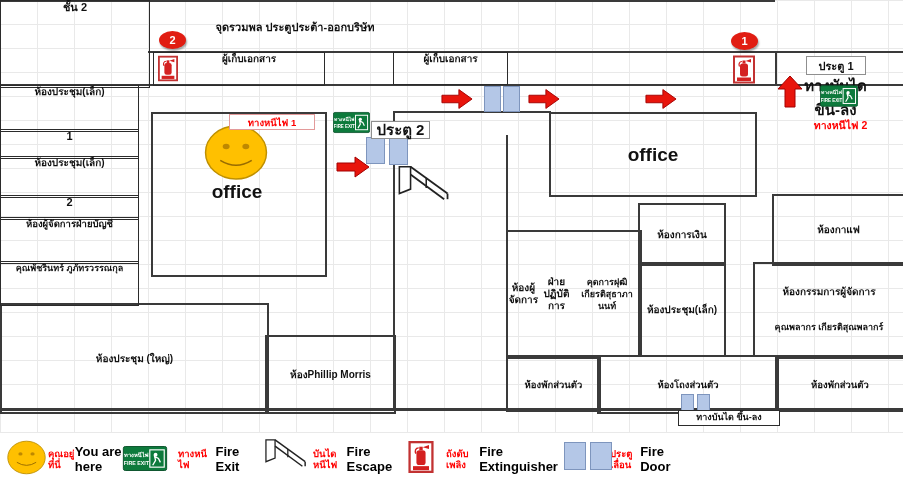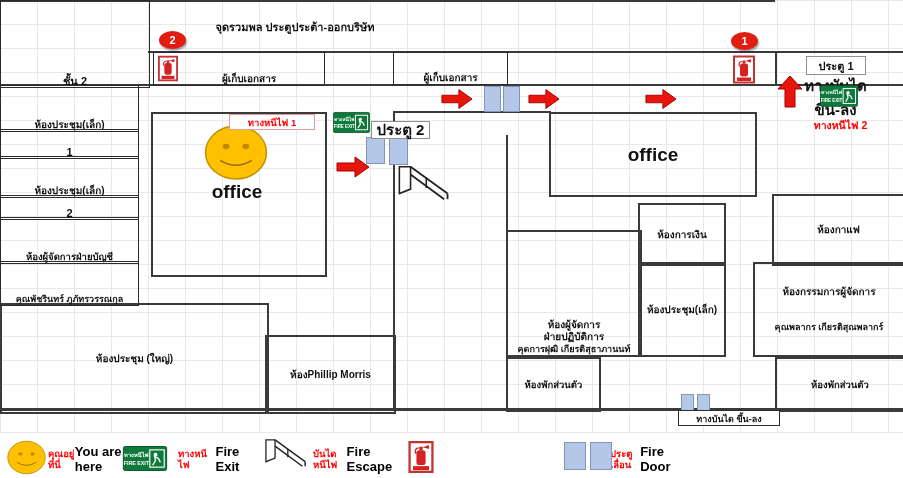--- a/index.html
+++ b/index.html
@@ -5,21 +5,21 @@
   html,body{margin:0;padding:0;background:#fff;}
   .canvas{position:relative;width:903px;height:478px;background:#fff;color:#111;
           font-family:"Liberation Sans","DejaVu Sans",sans-serif;overflow:hidden;}
   .grid{position:absolute;left:0;top:0;width:903px;height:433px;
         background-image:linear-gradient(to right,#e9e9e9 1px,transparent 1px),
                          linear-gradient(to bottom,#e9e9e9 1px,transparent 1px);
         background-size:37px 24px;}
   .abs{position:absolute;}
   .box{position:absolute;border:2px solid #3a3a3a;display:flex;align-items:center;
        justify-content:center;text-align:center;font-weight:bold;font-size:10px;line-height:12px;}
-  .cell{position:absolute;border:1.5px solid #2b2b2b;display:flex;align-items:flex-end;
+  .cell{position:absolute;border:1.5px solid #2b2b2b;display:flex;align-items:flex-start;
         justify-content:center;text-align:center;font-weight:bold;font-size:10px;line-height:12px;}
   .wall{position:absolute;background:#3a3a3a;}
   .whitebox{position:absolute;background:#fff;border:1px solid #8f8f8f;display:flex;
             align-items:center;justify-content:center;font-weight:bold;font-size:15px;}
   .red{color:#ff0000;}
   .marker{position:absolute;background:#e11d12;color:#fff;border-radius:50%;display:flex;
           align-items:center;justify-content:center;font-weight:bold;font-size:11px;
           box-shadow:1px 2px 2px rgba(0,0,0,.35);z-index:6;}
   .sdoor{background:#b4c7e7;border:1.2px solid #7e95bd;display:inline-block;}
   .doorpair{position:absolute;display:flex;z-index:5;}
@@ -157,36 +157,37 @@
         <line x1="13" y1="2" x2="46" y2="26" stroke="#222" stroke-width="1.6"></line>
         <line x1="13" y1="9" x2="43" y2="31" stroke="#222" stroke-width="1.6"></line>
         <line x1="27" y1="12" x2="27" y2="21" stroke="#222" stroke-width="1.4"></line>
         <line x1="46" y1="26" x2="46" y2="31" stroke="#222" stroke-width="1.6"></line>
       </svg>
   </span>
 
   <div class="box" style="left:549px;top:112px;width:204px;height:81px;font-size:19px">office</div>
 
   <div class="box" style="left:638px;top:203px;width:84px;height:59px">ห้องการเงิน</div>
-  <div class="box" style="left:506px;top:230px;width:132px;height:123px;flex-direction:column;justify-content:flex-end">
+  <div class="box" style="left:506px;top:230px;width:132px;height:123px;flex-direction:row;justify-content:flex-end">
     <span>ห้องผู้จัดการ</span>
     <span>ฝ่ายปฏิบัติการ</span>
     <span style="font-size:9px">คุดการฝุฒิ เกียรติสุธาภานนท์</span>
   </div>
   <div class="box" style="left:638px;top:262px;width:84px;height:91px">ห้องประชุม(เล็ก)</div>
   <div class="box" style="left:772px;top:194px;width:129px;height:68px">ห้องกาแฟ</div>
   <div class="box" style="left:753px;top:262px;width:148px;height:91px;flex-direction:column;justify-content:space-evenly">
     <span>ห้องกรรมการผู้จัดการ</span>
     <span style="font-size:9px">คุณพลากร เกียรติสุณพลากร์</span>
   </div>
 
   <div class="box" style="left:0;top:303px;width:265px;height:107px">ห้องประชุม (ใหญ่)</div>
   <div class="box" style="left:265px;top:335px;width:127px;height:75px">ห้องPhillip Morris</div>
 
   <div class="box" style="left:506px;top:357px;width:91px;height:51px;font-size:9.5px">ห้องพักส่วนตัว</div>
+  <div class="box" style="left:597px;top:355px;width:178px;height:55px;font-size:9.5px">ห้องโถงส่วนตัว</div>
   <div class="box" style="left:775px;top:357px;width:126px;height:51px;font-size:9.5px">ห้องพักส่วนตัว</div>
   <div class="doorpair" style="left:681px;top:394px;gap:3px">
     <span class="sdoor" style="width:11px;height:17px"></span>
       <span class="sdoor" style="width:11px;height:17px"></span>
   </div>
   <div class="cell" style="left:678px;top:410px;width:100px;height:14px;font-size:9px;background:#fff;z-index:5">ทางบันได ขึ้น-ลง</div>
 
   <div class="cell" style="left:0;top:85px;width:137px;height:45px">ห้องประชุม(เล็ก)</div>
   <div class="cell" style="left:0;top:129px;width:137px;height:28px;font-size:11px">1</div>
   <div class="cell" style="left:0;top:156px;width:137px;height:40px">ห้องประชุม(เล็ก)</div>
@@ -239,20 +240,24 @@
   <span class="abs" style="left:408px;top:441px">
     <svg width="26" height="32" viewBox="0 0 22 28">
         <rect x="1" y="1" width="20" height="26" fill="#fff" stroke="#c23232" stroke-width="2"></rect>
         <rect x="7" y="8" width="8" height="13" rx="2.5" fill="#d42121"></rect>
         <rect x="9.5" y="5" width="3" height="3" fill="#d42121"></rect>
         <path d="M12.5 5.5 L18 3.5 L18 7 Z" fill="#d42121"></path>
         <path d="M9 6 C6 6 5.5 9 6.5 11" stroke="#d42121" stroke-width="1.2" fill="none"></path>
         <rect x="4" y="22" width="14" height="3.5" fill="#d42121"></rect>
       </svg>
   </span>
+  <div class="legend-item-text" style="left:446px;top:444px;width:116px">
+    <span class="lgth">ถังดับเพลิง</span>
+    <span class="lgen">Fire Extinguisher</span>
+  </div>
 
   <div class="doorpair" style="left:564px;top:442px;gap:4px">
     <span class="sdoor" style="width:20px;height:26px"></span>
       <span class="sdoor" style="width:20px;height:26px"></span>
   </div>
   <div class="legend-item-text" style="left:610px;top:444px;width:70px">
     <span class="lgth">ประตูเลื่อน</span>
     <span class="lgen">Fire Door</span>
   </div>
 </div>

